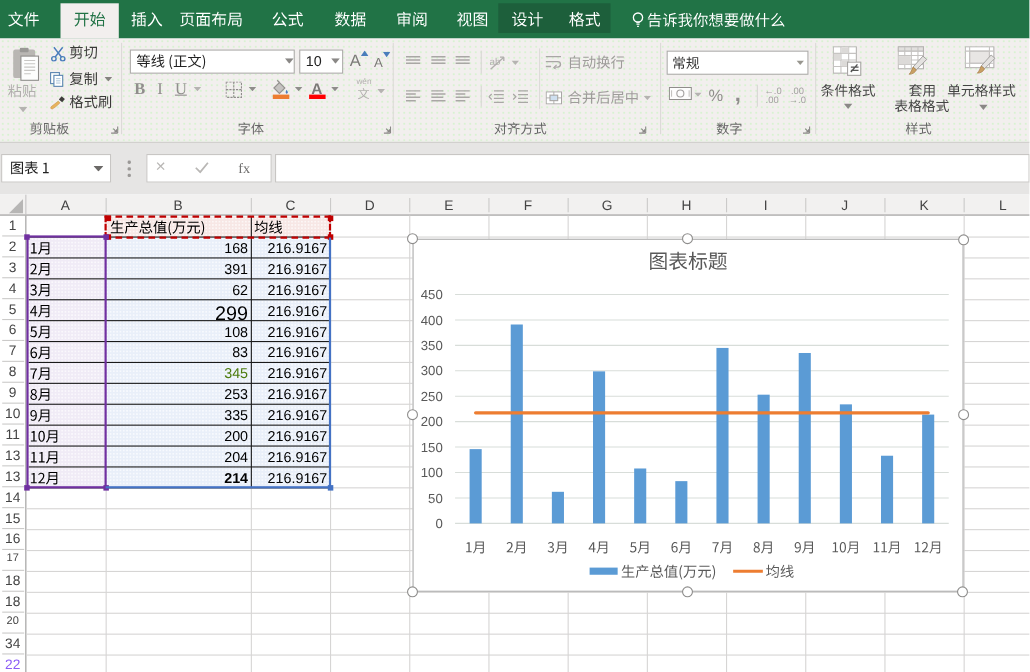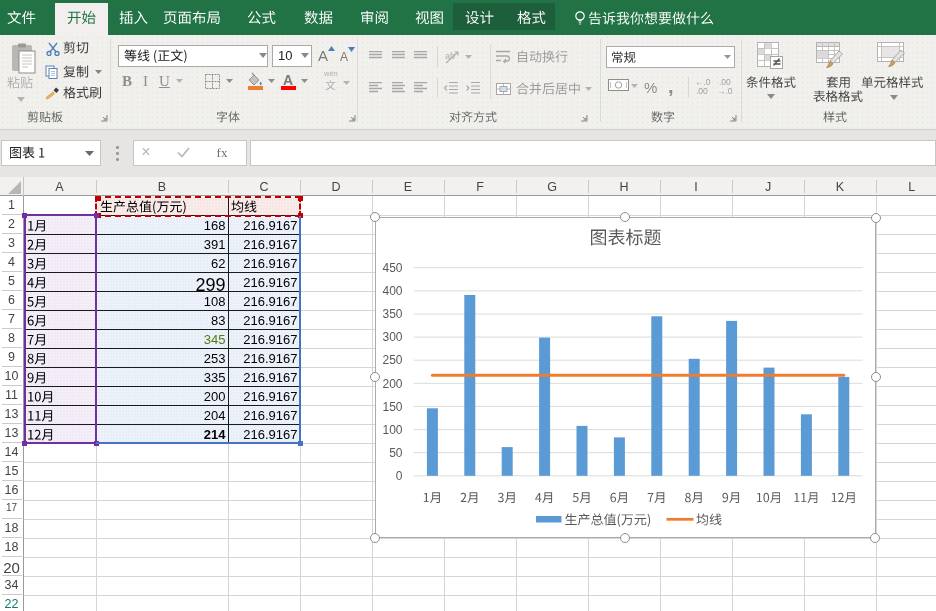--- a/index.html
+++ b/index.html
@@ -372,25 +372,25 @@
     <div style="position:absolute;top:465.0px;font-size:12.5px;color:#444;font-weight:normal;font-family:'Liberation Sans',sans-serif;white-space:nowrap;line-height:1;left:11.5px;transform:translateX(-50%);">15</div>
     <div style="position:absolute;left:2px;top:480px;width:20px;height:1px;background:#cbcac9;"></div>
     <div style="position:absolute;top:484.0px;font-size:12.5px;color:#444;font-weight:normal;font-family:'Liberation Sans',sans-serif;white-space:nowrap;line-height:1;left:11.5px;transform:translateX(-50%);">16</div>
     <div style="position:absolute;left:2px;top:499px;width:20px;height:1px;background:#cbcac9;"></div>
     <div style="position:absolute;top:503.0px;font-size:10px;color:#444;font-weight:normal;font-family:'Liberation Sans',sans-serif;white-space:nowrap;line-height:1;left:11.5px;transform:translateX(-50%);">17</div>
     <div style="position:absolute;left:2px;top:518px;width:20px;height:1px;background:#cbcac9;"></div>
     <div style="position:absolute;top:522.0px;font-size:12.5px;color:#444;font-weight:normal;font-family:'Liberation Sans',sans-serif;white-space:nowrap;line-height:1;left:11.5px;transform:translateX(-50%);">18</div>
     <div style="position:absolute;left:2px;top:537px;width:20px;height:1px;background:#cbcac9;"></div>
     <div style="position:absolute;top:541.0px;font-size:12.5px;color:#444;font-weight:normal;font-family:'Liberation Sans',sans-serif;white-space:nowrap;line-height:1;left:11.5px;transform:translateX(-50%);">18</div>
     <div style="position:absolute;left:2px;top:556px;width:20px;height:1px;background:#cbcac9;"></div>
-    <div style="position:absolute;top:560.0px;font-size:15px;color:#444;font-weight:normal;font-family:'Liberation Sans',sans-serif;white-space:nowrap;line-height:1;left:11.5px;transform:translateX(-50%);">20</div>
+    <div style="position:absolute;top:560.0px;font-size:10px;color:#444;font-weight:normal;font-family:'Liberation Sans',sans-serif;white-space:nowrap;line-height:1;left:11.5px;transform:translateX(-50%);">20</div>
     <div style="position:absolute;left:2px;top:575px;width:20px;height:1px;background:#cbcac9;"></div>
     <div style="position:absolute;top:579.0px;font-size:12.5px;color:#444;font-weight:normal;font-family:'Liberation Sans',sans-serif;white-space:nowrap;line-height:1;left:11.5px;transform:translateX(-50%);">34</div>
     <div style="position:absolute;left:2px;top:594px;width:20px;height:1px;background:#cbcac9;"></div>
-    <div style="position:absolute;top:598.0px;font-size:12.5px;color:#0f766e;font-weight:normal;font-family:'Liberation Sans',sans-serif;white-space:nowrap;line-height:1;left:11.5px;transform:translateX(-50%);">22</div>
+    <div style="position:absolute;top:598.0px;font-size:12.5px;color:#8b5cf6;font-weight:normal;font-family:'Liberation Sans',sans-serif;white-space:nowrap;line-height:1;left:11.5px;transform:translateX(-50%);">22</div>
     <div style="position:absolute;left:23px;top:196px;width:1px;height:415px;background:#9b9a99;"></div>
     <div style="position:absolute;left:96px;top:196px;width:1px;height:415px;background:#d6d5d4;"></div>
     <div style="position:absolute;left:228px;top:196px;width:1px;height:415px;background:#d6d5d4;"></div>
     <div style="position:absolute;left:300px;top:196px;width:1px;height:415px;background:#d6d5d4;"></div>
     <div style="position:absolute;left:372px;top:196px;width:1px;height:415px;background:#d6d5d4;"></div>
     <div style="position:absolute;left:444px;top:196px;width:1px;height:415px;background:#d6d5d4;"></div>
     <div style="position:absolute;left:516px;top:196px;width:1px;height:415px;background:#d6d5d4;"></div>
     <div style="position:absolute;left:588px;top:196px;width:1px;height:415px;background:#d6d5d4;"></div>
     <div style="position:absolute;left:660px;top:196px;width:1px;height:415px;background:#d6d5d4;"></div>
     <div style="position:absolute;left:732px;top:196px;width:1px;height:415px;background:#d6d5d4;"></div>

